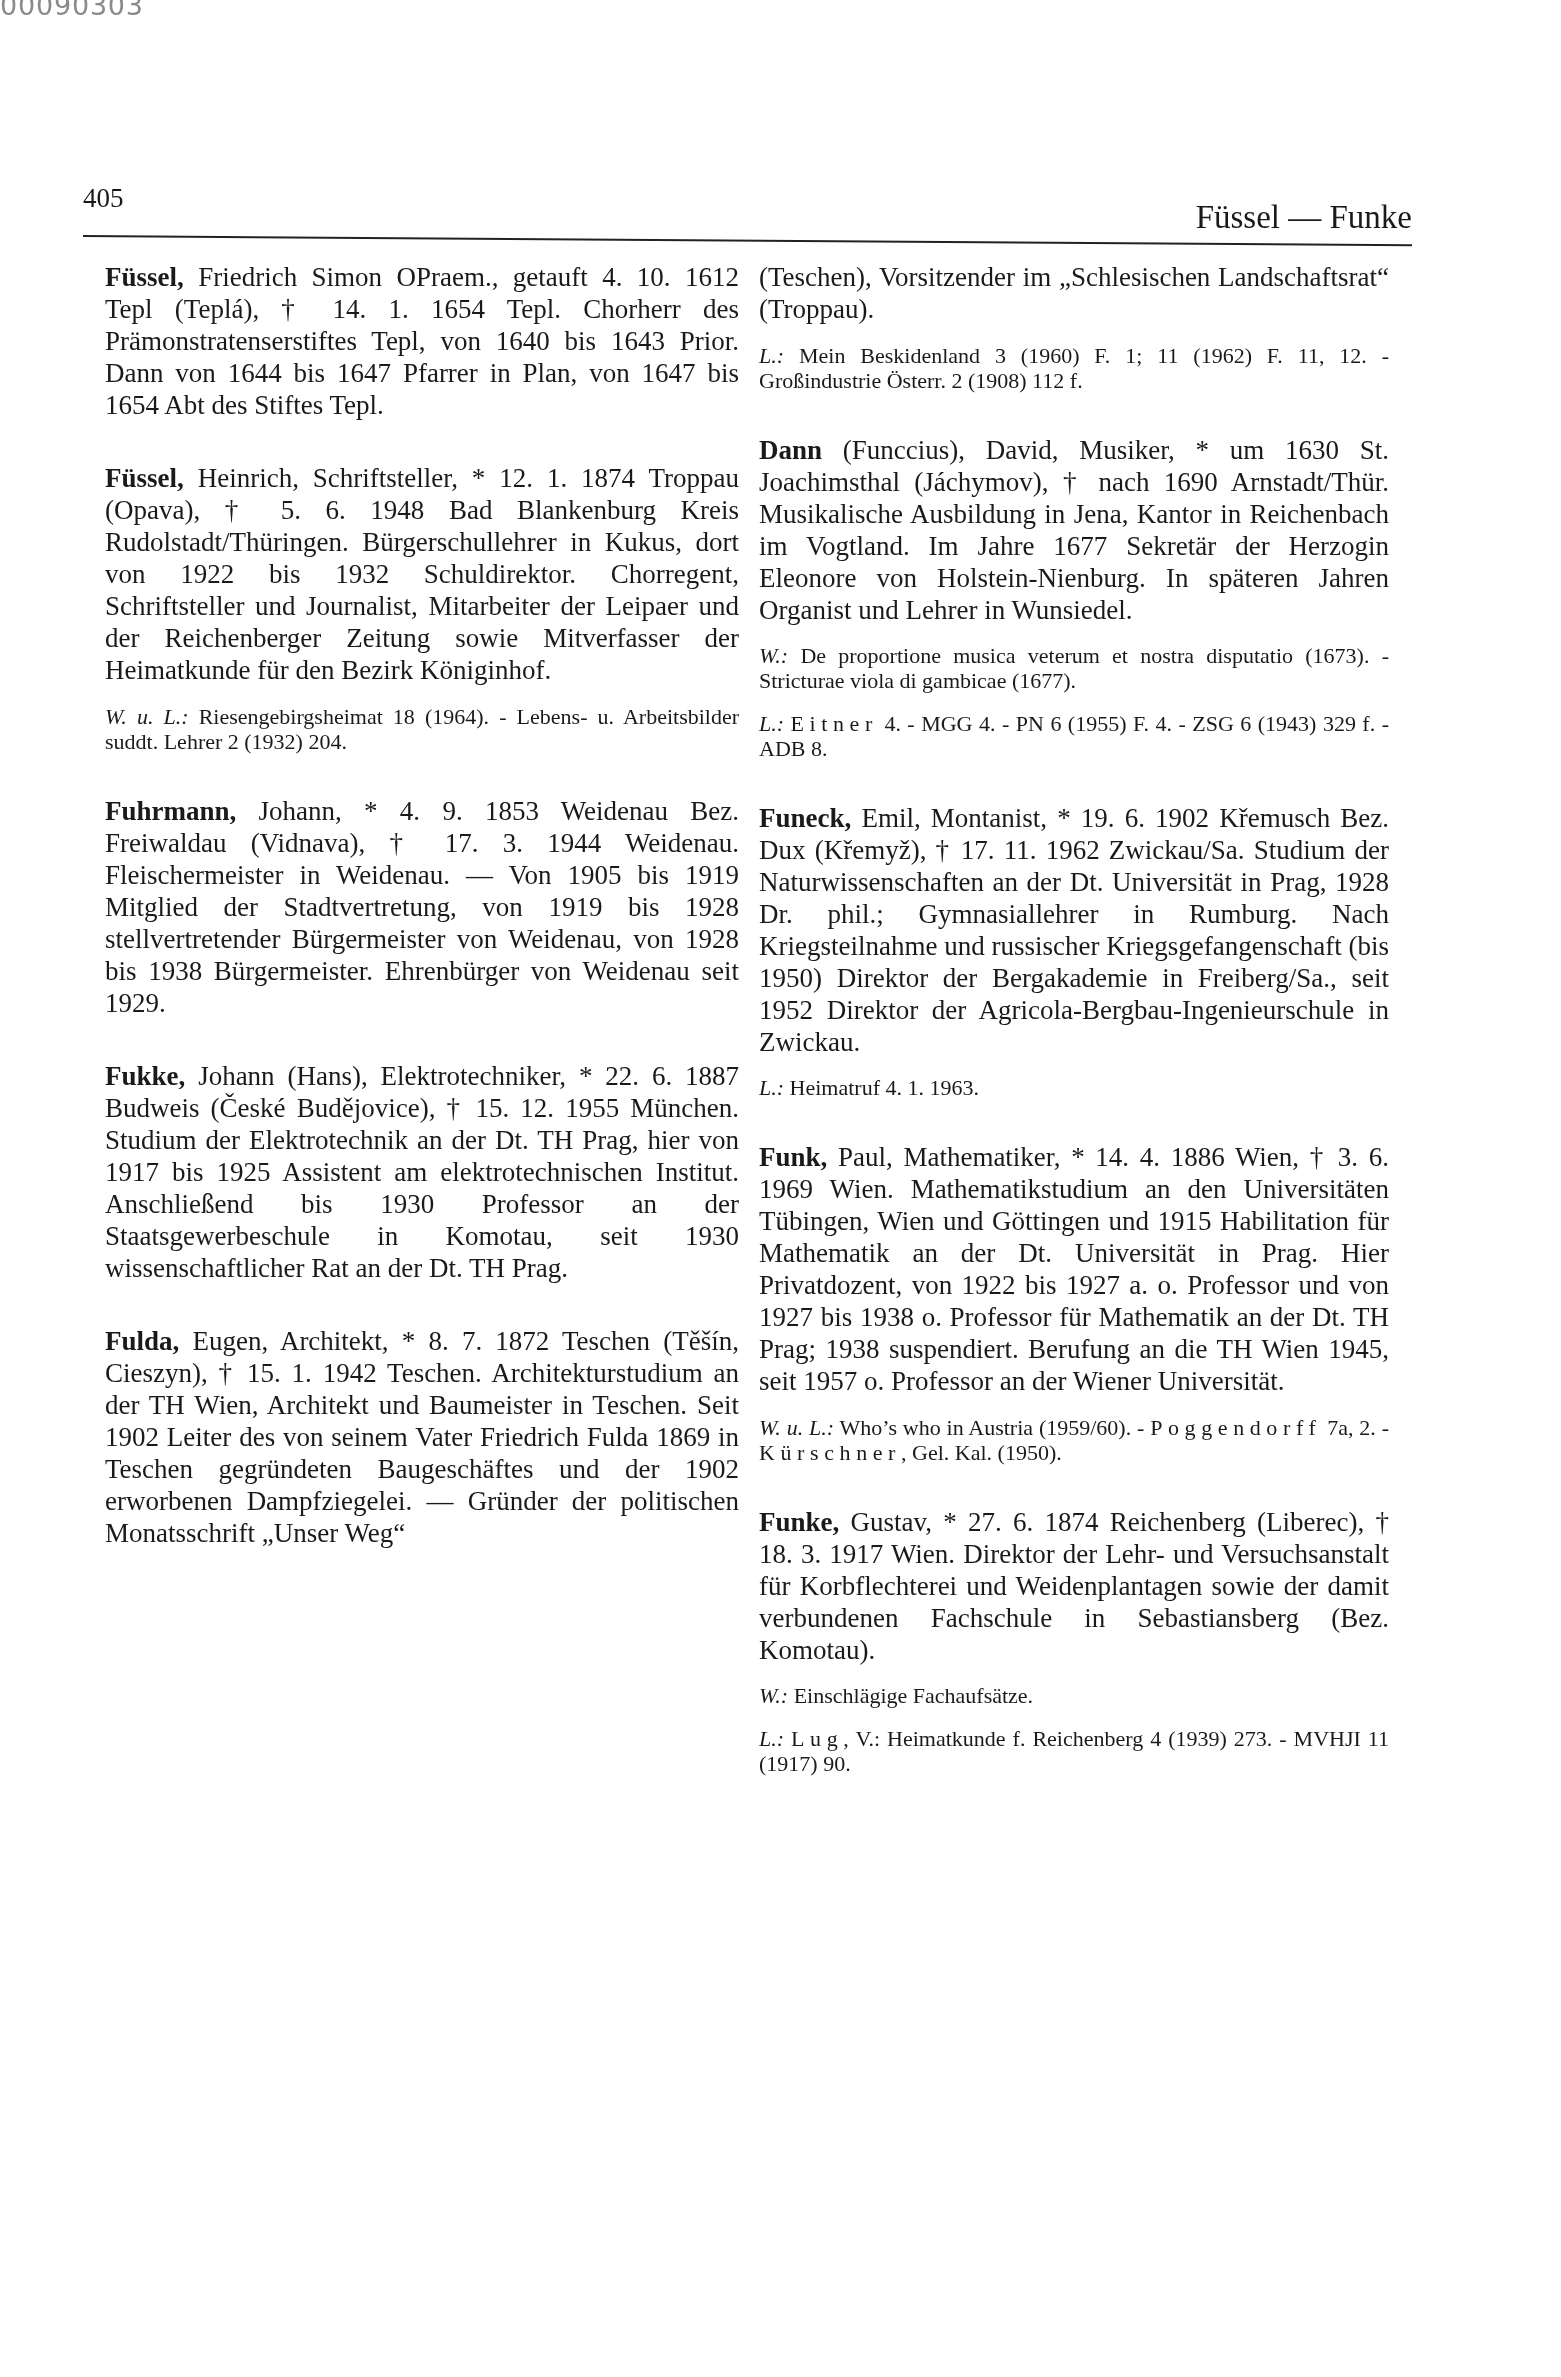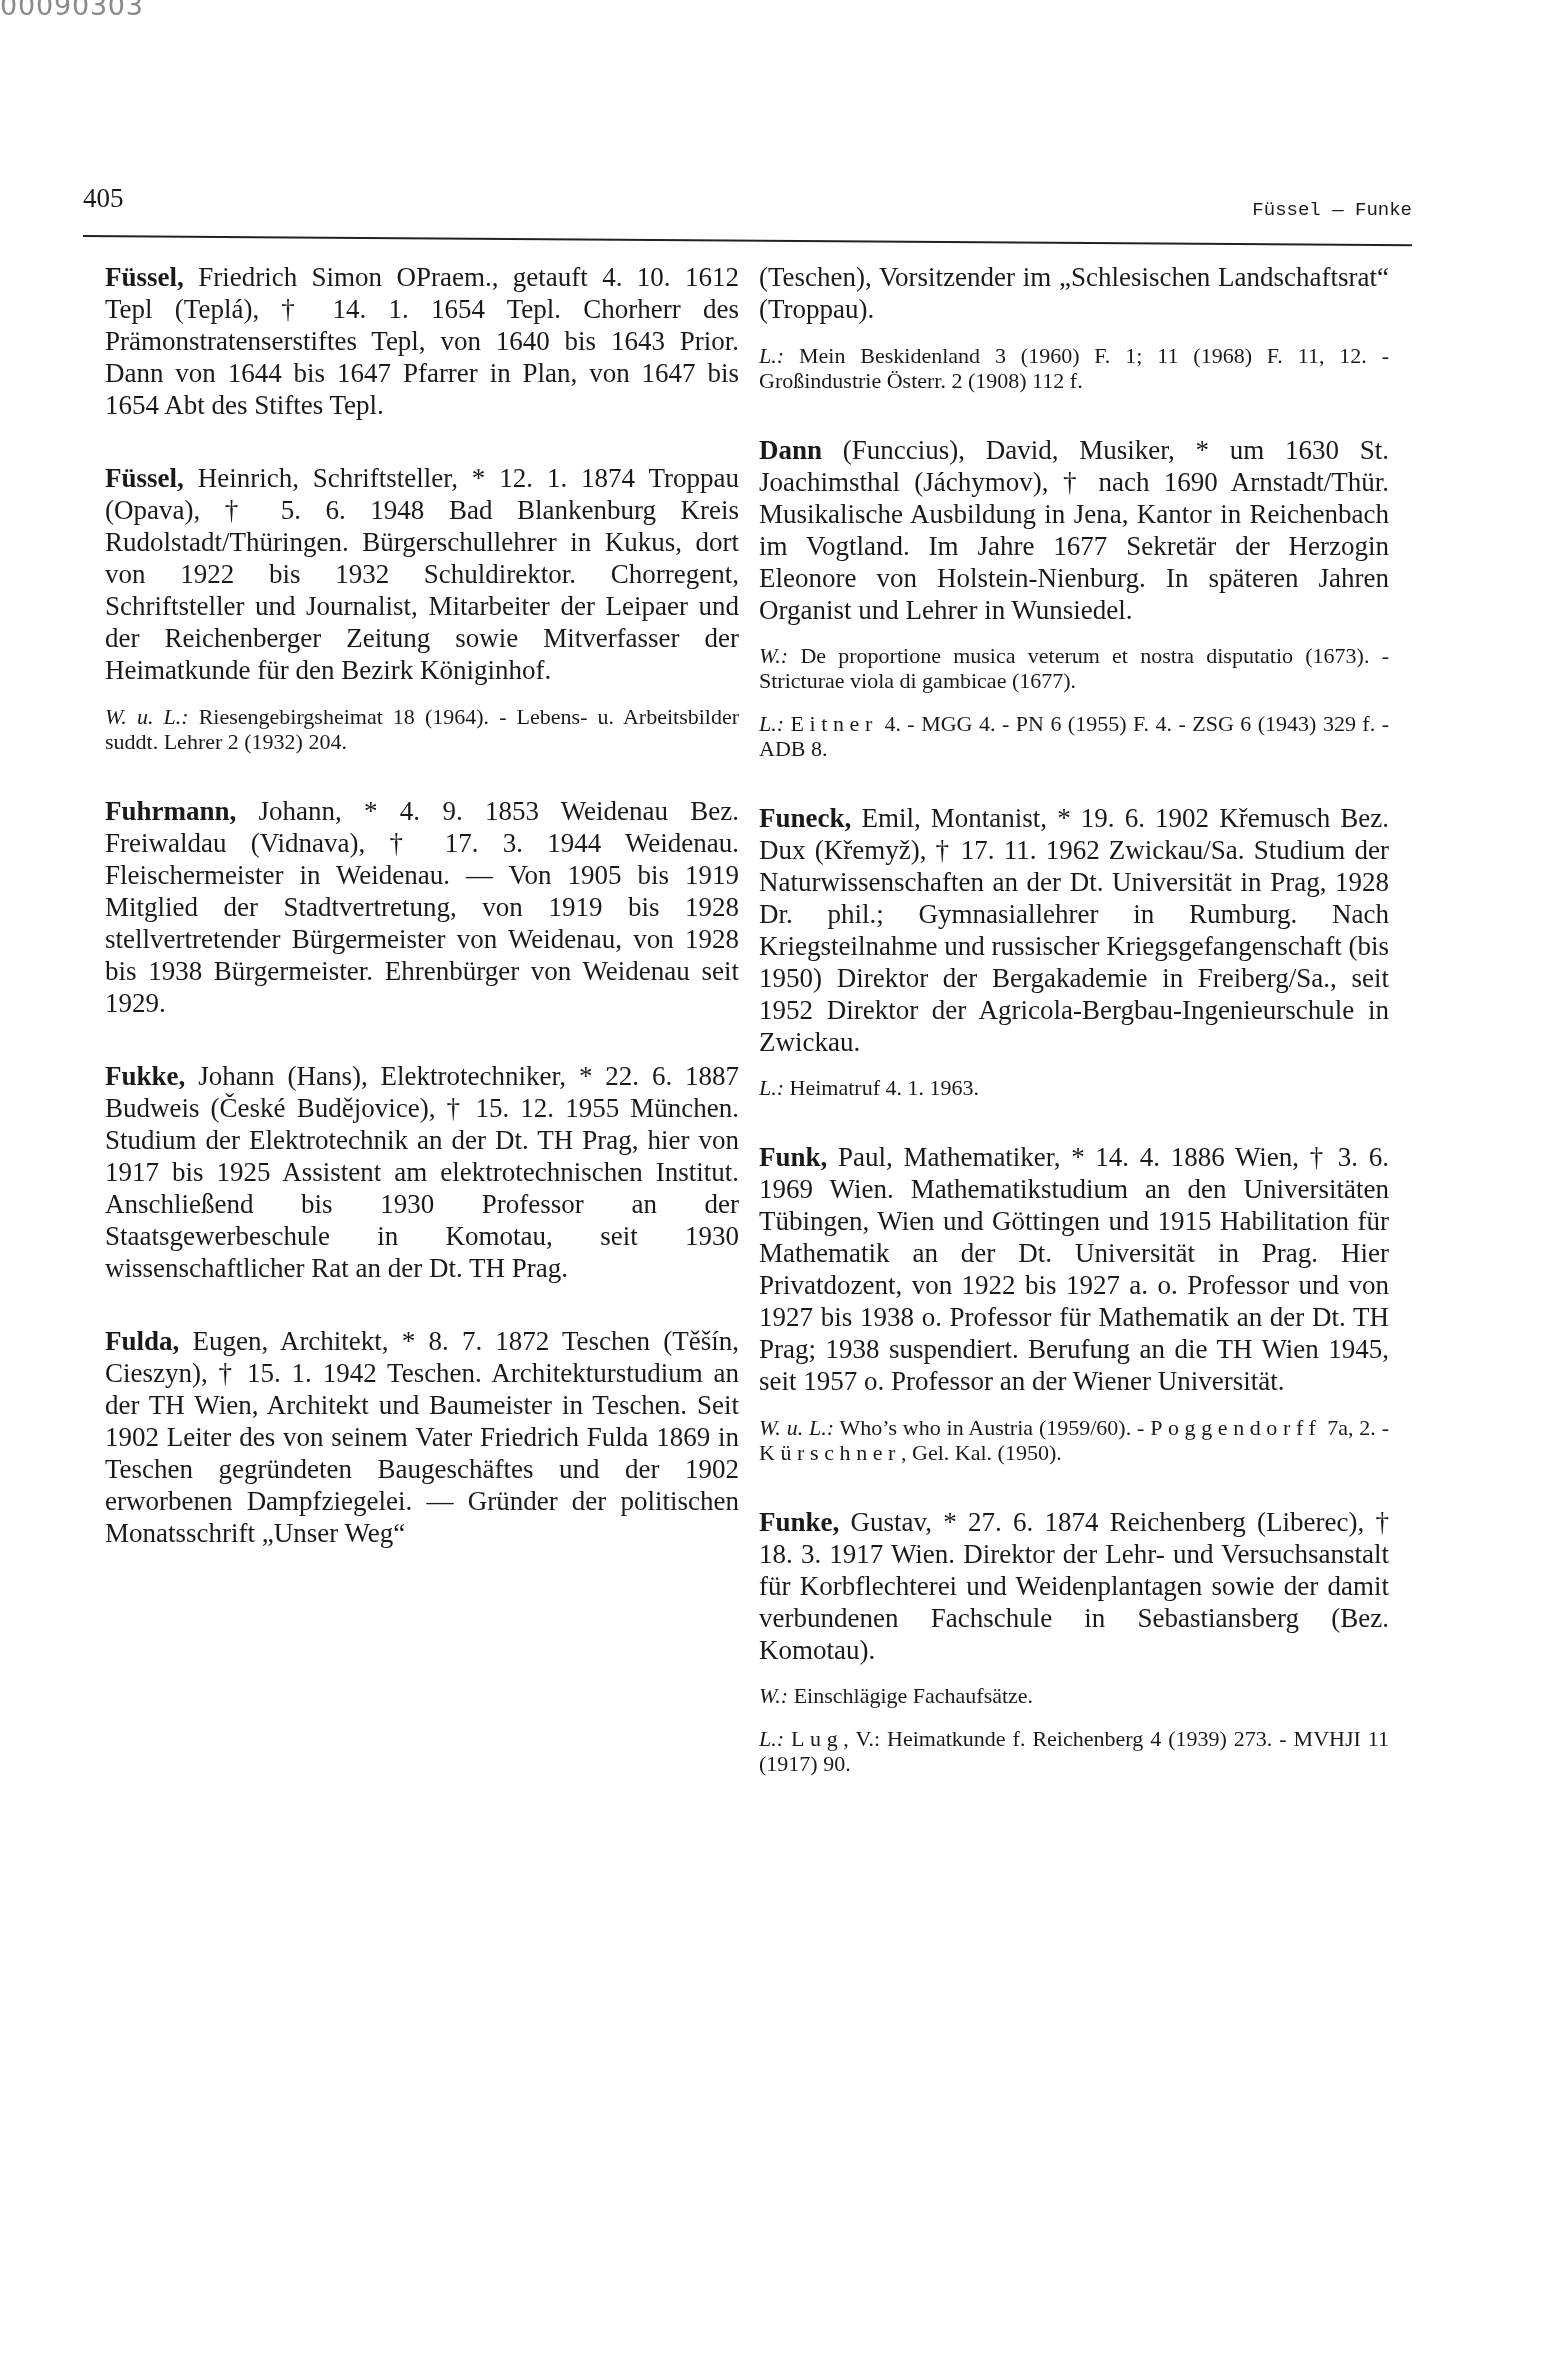--- a/index.html
+++ b/index.html
@@ -6,21 +6,21 @@
   body {
     width: 1561px; height: 2377px; position: relative; overflow: hidden;
     font-family: "Liberation Serif", "DejaVu Serif", serif; color: #1a1a1a;
   }
   .stamp {
     position: absolute; left: 0; top: -9.6px; font-family: "DejaVu Sans", sans-serif;
     font-size: 27px; color: #8a8a8a; letter-spacing: 0.8px;
   }
   .header { position: absolute; left: 83px; top: 170px; width: 1329px; height: 72px; }
   .page-number { position: absolute; left: 0; top: 12.8px; font-size: 27px; }
-  .running-head { position: absolute; right: 0; top: 29px; font-size: 19px; font-family: Liberation Mono, monospace; }
+  .running-head { position: absolute; right: 0; top: 29px; font-size: 33px; }
   .rule { position: absolute; left: 0; right: 0; top: 65px; height: 2.4px; background: #222; transform: rotate(0.4deg); transform-origin: left; }
   .column { position: absolute; top: 261px; width: 634px; }
   .col-left { left: 105px; }
   .col-right { left: 759px; width: 630px; }
   .entry { margin: 0 0 41px 0; }
   .body-text {
     font-size: 27px; line-height: 32px; text-align: justify; margin: 0; hyphens: none;
   }
   .body-text .name { font-weight: bold; }
   .ref {
@@ -61,21 +61,21 @@
 
   <div class="entry">
     <p class="body-text"><span class="name">Fulda,</span><span> Eugen, Architekt, * 8. 7. 1872 Teschen (Těšín, Cieszyn), † 15. 1. 1942 Teschen. Architekturstudium an der TH Wien, Architekt und Baumeister in Teschen. Seit 1902 Leiter des von seinem Vater Friedrich Fulda 1869 in Teschen gegründeten Baugeschäftes und der 1902 erworbenen Dampfziegelei. — Gründer der politischen Monatsschrift „Unser Weg“</span></p>
   </div>
 </div>
 
 <div class="column col-right">
 
   <div class="entry">
     <p class="body-text">(Teschen), Vorsitzender im „Schlesischen Landschaftsrat“ (Troppau).</p>
-    <p class="ref"><span class="lbl">L.:</span><span> Mein Beskidenland 3 (1960) F. 1; 11 (1968) F. 11, 12. - Großindustrie Österr. 2 (1908) 112 f.</span></p>
+    <p class="ref"><span class="lbl">L.:</span><span> Mein Beskidenland 3 (1960) F. 1; 11 (1962) F. 11, 12. - Großindustrie Österr. 2 (1908) 112 f.</span></p>
   </div>
 
   <div class="entry">
     <p class="body-text"><span class="name">Dann</span><span> (Funccius), David, Musiker, * um 1630 St. Joachimsthal (Jáchymov), † nach 1690 Arnstadt/Thür. Musikalische Ausbildung in Jena, Kantor in Reichenbach im Vogtland. Im Jahre 1677 Sekretär der Herzogin Eleonore von Holstein-Nienburg. In späteren Jahren Organist und Lehrer in Wunsiedel.</span></p>
     <p class="ref"><span class="lbl">W.:</span><span> De proportione musica veterum et nostra disputatio (1673). - Stricturae viola di gambicae (1677).</span></p>
     <p class="ref"><span class="lbl">L.:</span> <span class="sp">Eitner</span><span> 4. - MGG 4. - PN 6 (1955) F. 4. - ZSG 6 (1943) 329 f. - ADB 8.</span></p>
   </div>
 
   <div class="entry">
     <p class="body-text"><span class="name">Funeck,</span><span> Emil, Montanist, * 19. 6. 1902 Křemusch Bez. Dux (Křemyž), † 17. 11. 1962 Zwickau/Sa. Studium der Naturwissenschaften an der Dt. Universität in Prag, 1928 Dr. phil.; Gymnasiallehrer in Rumburg. Nach Kriegsteilnahme und russischer Kriegsgefangenschaft (bis 1950) Direktor der Bergakademie in Freiberg/Sa., seit 1952 Direktor der Agricola-Bergbau-Ingenieurschule in Zwickau.</span></p>

